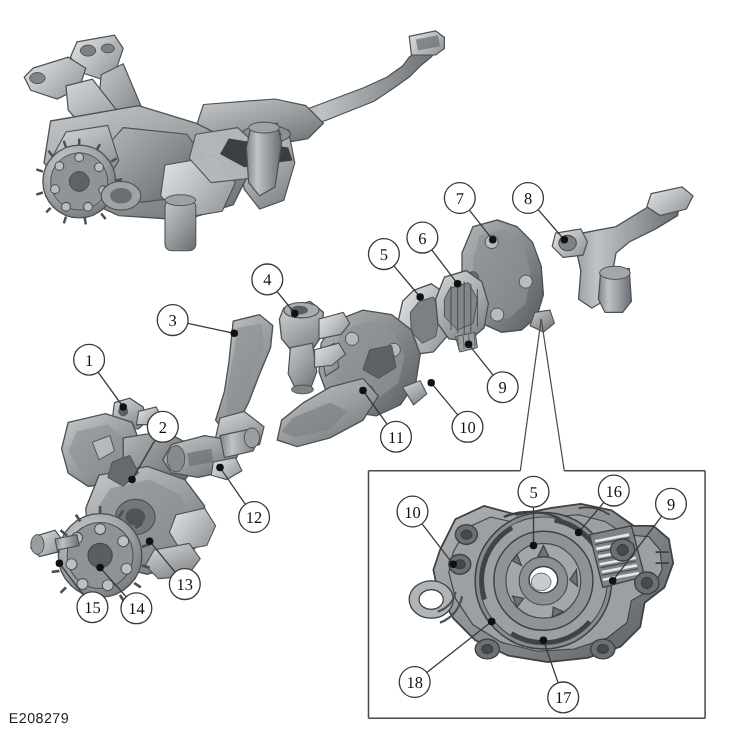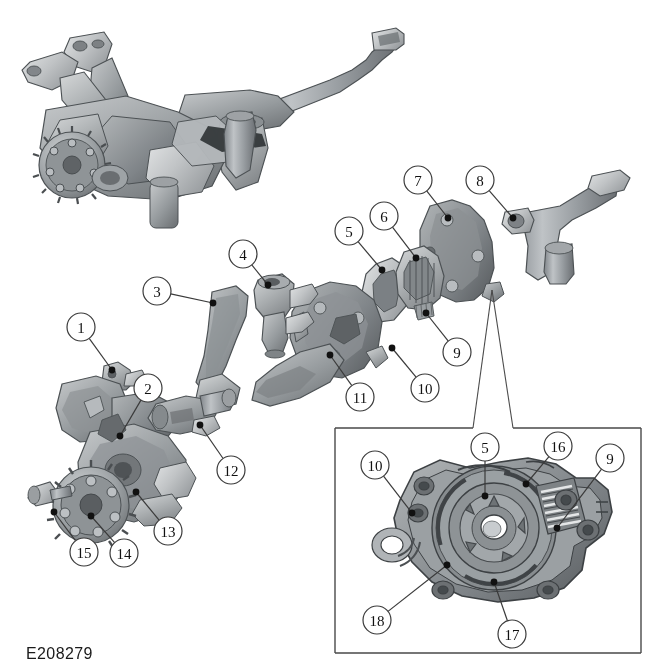--- a/index.html
+++ b/index.html
@@ -1,21 +1,21 @@
 <!DOCTYPE html>
 <html><head>
 <meta charset="utf-8">
 <style>
   html,body{margin:0;padding:0;background:#ffffff;}
   body{width:672px;height:672px;overflow:hidden;
        font-family:"Liberation Sans","DejaVu Sans",sans-serif;}
   #stage{position:relative;width:672px;height:672px;background:#fff;}
   #artwork{position:absolute;left:0;top:0;width:672px;height:672px;}
-  .fig-id{position:absolute;left:8px;top:645px;font-size:16px;color:#1a1a1a;
-          letter-spacing:.4px;font-family:"Liberation Sans",sans-serif;margin-left:18px;}
+  .fig-id{position:absolute;left:8px;top:645px;font-size:13px;color:#1a1a1a;
+          letter-spacing:.4px;font-family:"Liberation Sans",sans-serif;}
   .callout-label{font-family:"Liberation Serif","DejaVu Serif",serif;font-size:15px;fill:#111;}
 </style>
 </head>
 <body>
 
 <div id="stage">
 
   <svg id="artwork" viewBox="0 0 672 672">
     <defs>
       <linearGradient id="gMetalA" x1="0" y1="0" x2="0.6" y2="1">

